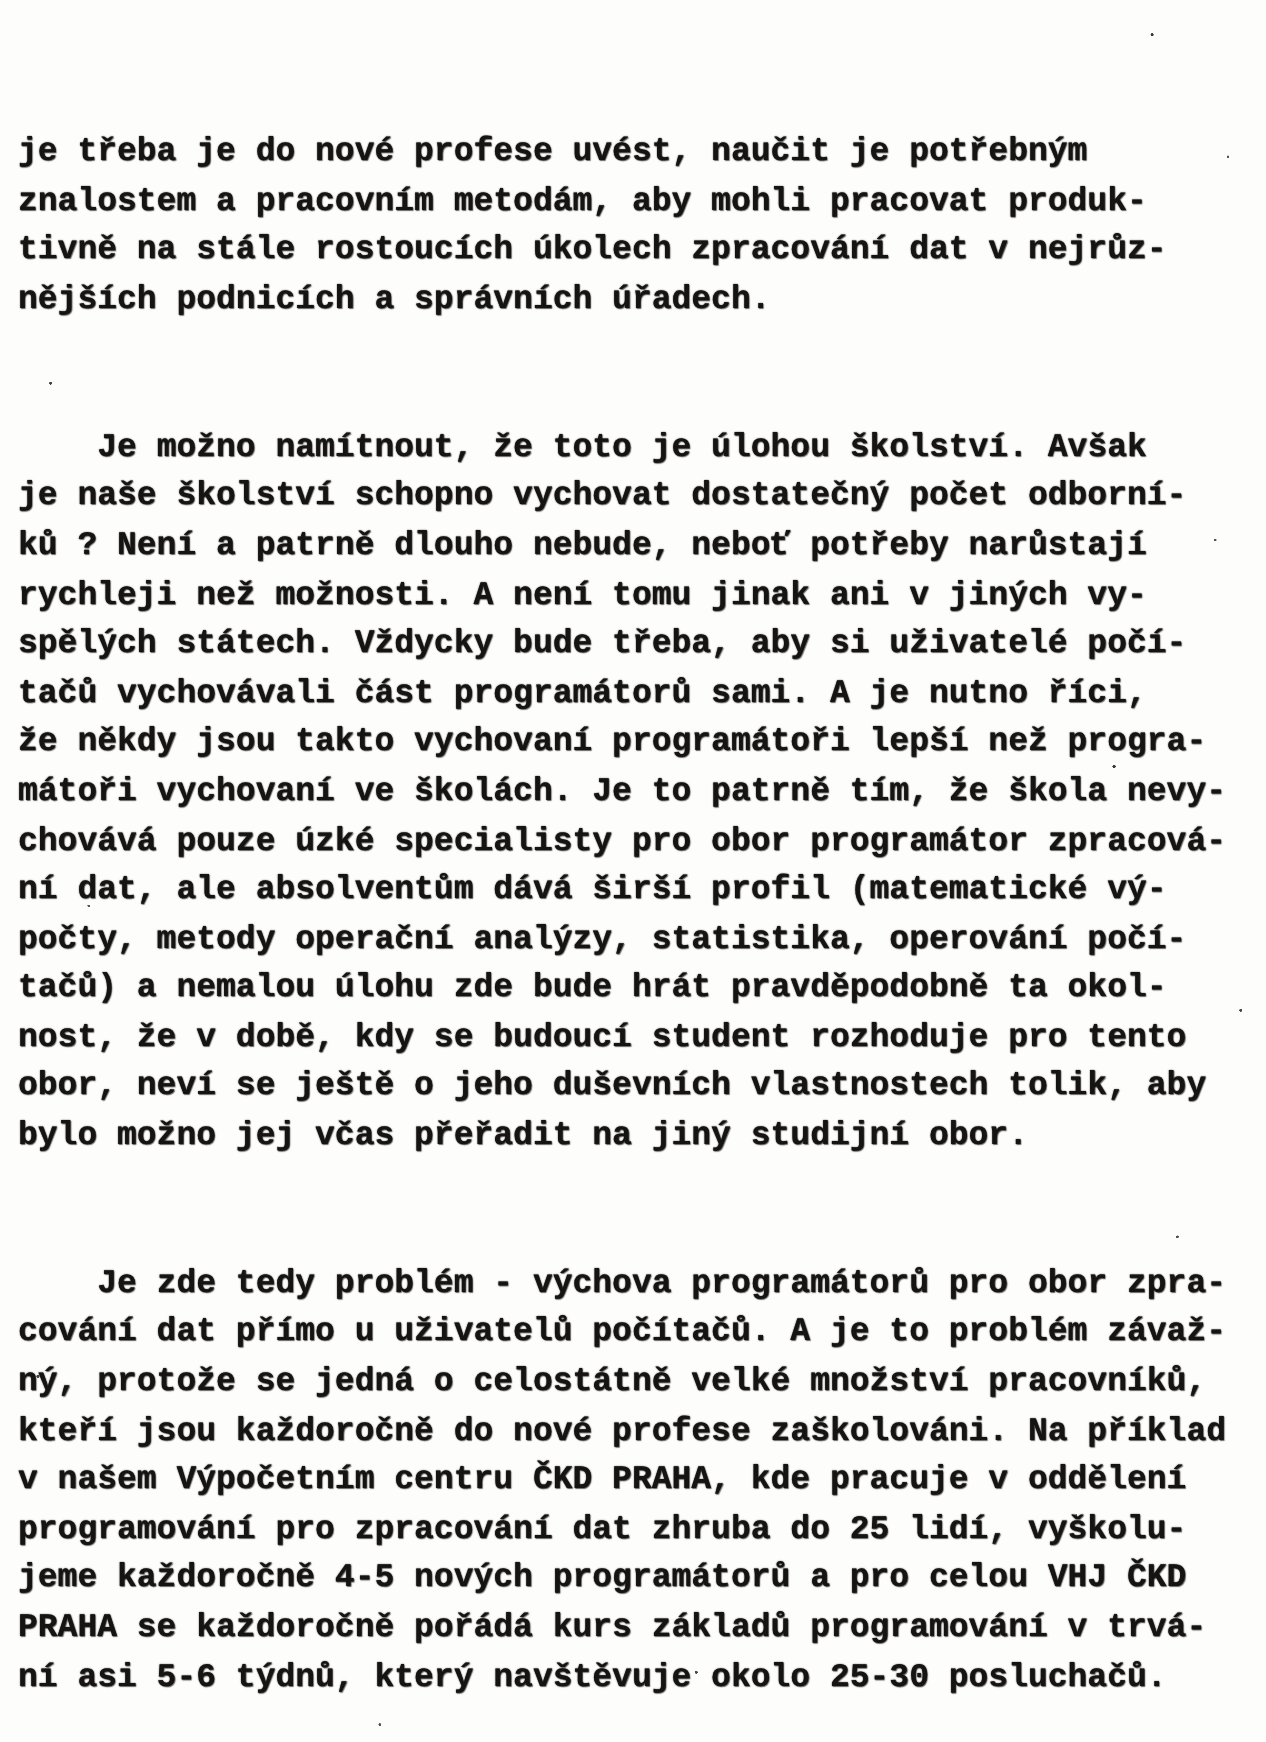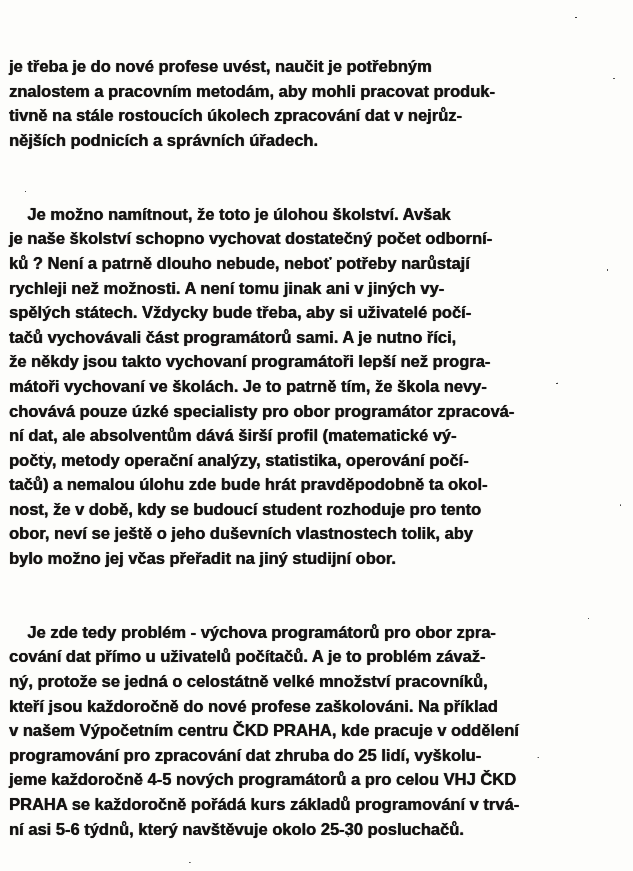--- a/index.html
+++ b/index.html
@@ -23,22 +23,22 @@
       radial-gradient(1.4px 1.4px at 3% 79%, #454545 50%, transparent 60%),
       radial-gradient(1.1px 1.1px at 85% 87%, #585858 50%, transparent 60%),
       radial-gradient(1.3px 1.3px at 55% 96%, #4a4a4a 50%, transparent 60%),
       radial-gradient(1.2px 1.2px at 30% 99%, #555 50%, transparent 60%);
     overflow: hidden;
   }
   .page {
     box-sizing: border-box;
     width: 633px;
     height: 848px;
-    padding: 5px 8px 0 9px;
-    font-family: Liberation Sans, sans-serif;
+    padding: 15px 8px 0 9px;
+    font-family: Liberation Mono, monospace;
     font-weight: 700;
     font-size: 16.5px;
     line-height: 24.6px;
     color: #151413;
     white-space: pre-wrap;
     text-shadow: 0 0 0.7px rgba(15, 12, 10, 0.9), 0.4px 0.4px 0.5px rgba(20, 18, 15, 0.55);
   }
   .para {
     margin: 0;
     padding: 0;

